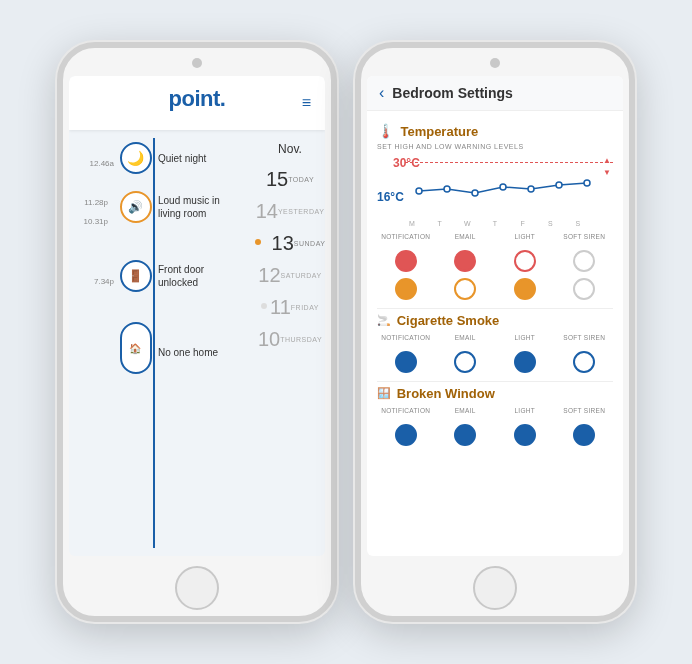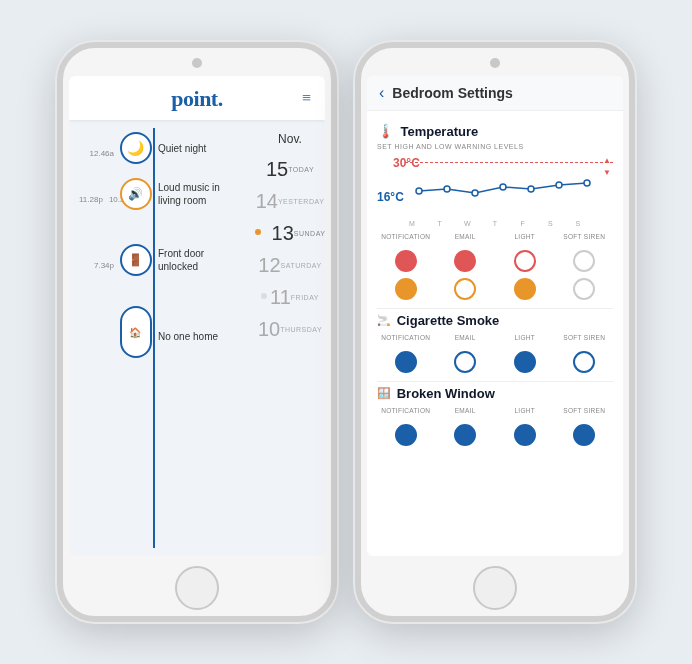--- a/index.html
+++ b/index.html
@@ -61,27 +61,26 @@
       margin: 4px auto 6px auto;
       flex-shrink: 0;
     }
 
     
     .left-screen {
       background: #f0f4f8;
     }
     .left-header {
       background: white;
-      padding: 10px 14px 8px;
+      padding: 10px 14px 18px;
       display: flex;
       align-items: flex-end;
       justify-content: center;
       position: relative;
       box-shadow: 0 1px 3px rgba(0,0,0,0.08);
-      font-family: Liberation Serif, serif;
     }
     .left-header .menu-icon {
       position: absolute;
       right: 14px;
       top: 50%;
       transform: translateY(-50%);
       color: #1a5fa8;
       font-size: 16px;
     }
     .app-title {
@@ -254,21 +253,21 @@
       margin-bottom: 4px;
       margin-top: 4px;
     }
     .section-icon {
       font-size: 14px;
       margin-right: 6px;
     }
     .section-title {
       font-size: 13px;
       font-weight: 600;
-      color: #0f172a;
+      color: #a16207;
     }
     .section-subtitle {
       font-size: 7px;
       color: #888;
       text-transform: uppercase;
       letter-spacing: 0.5px;
       margin-bottom: 4px;
     }
 
     
@@ -407,21 +406,21 @@
         <div class="timeline-left">
           <div class="timeline-line"></div>
 
           <div class="t-item" style="margin-top:4px;">
             <div class="t-time">12.46a</div>
             <div class="t-icon blue">🌙</div>
             <div class="t-label">Quiet night</div>
           </div>
 
           <div class="t-item">
-            <div style="display:flex;flex-direction:row;align-items:flex-end;width:35px;margin-right:6px;">
+            <div style="display:flex;flex-direction:column;align-items:flex-end;width:35px;margin-right:6px;">
               <div class="t-time" style="width:auto;">11.28p</div>
               <div class="t-time" style="width:auto;">10.31p</div>
             </div>
             <div class="t-icon orange" style="font-size:12px;">🔊</div>
             <div class="t-label">Loud music in living room</div>
           </div>
 
           <div style="height:20px;"></div>
 
           <div class="t-item">

